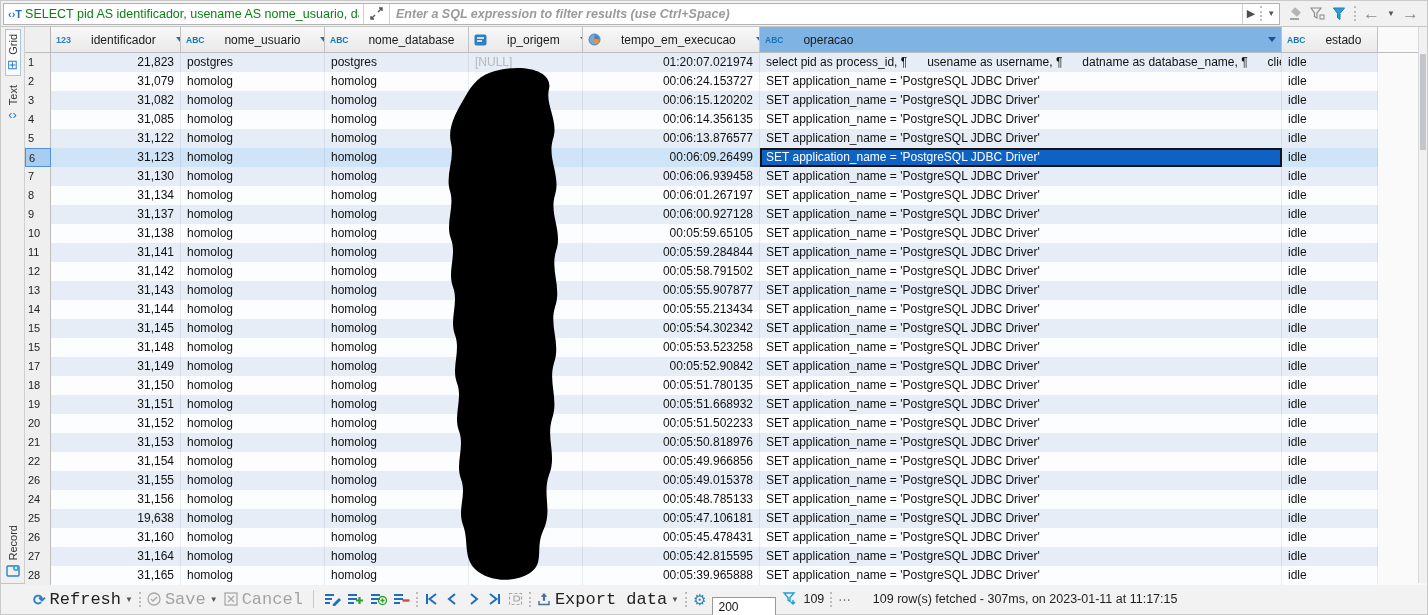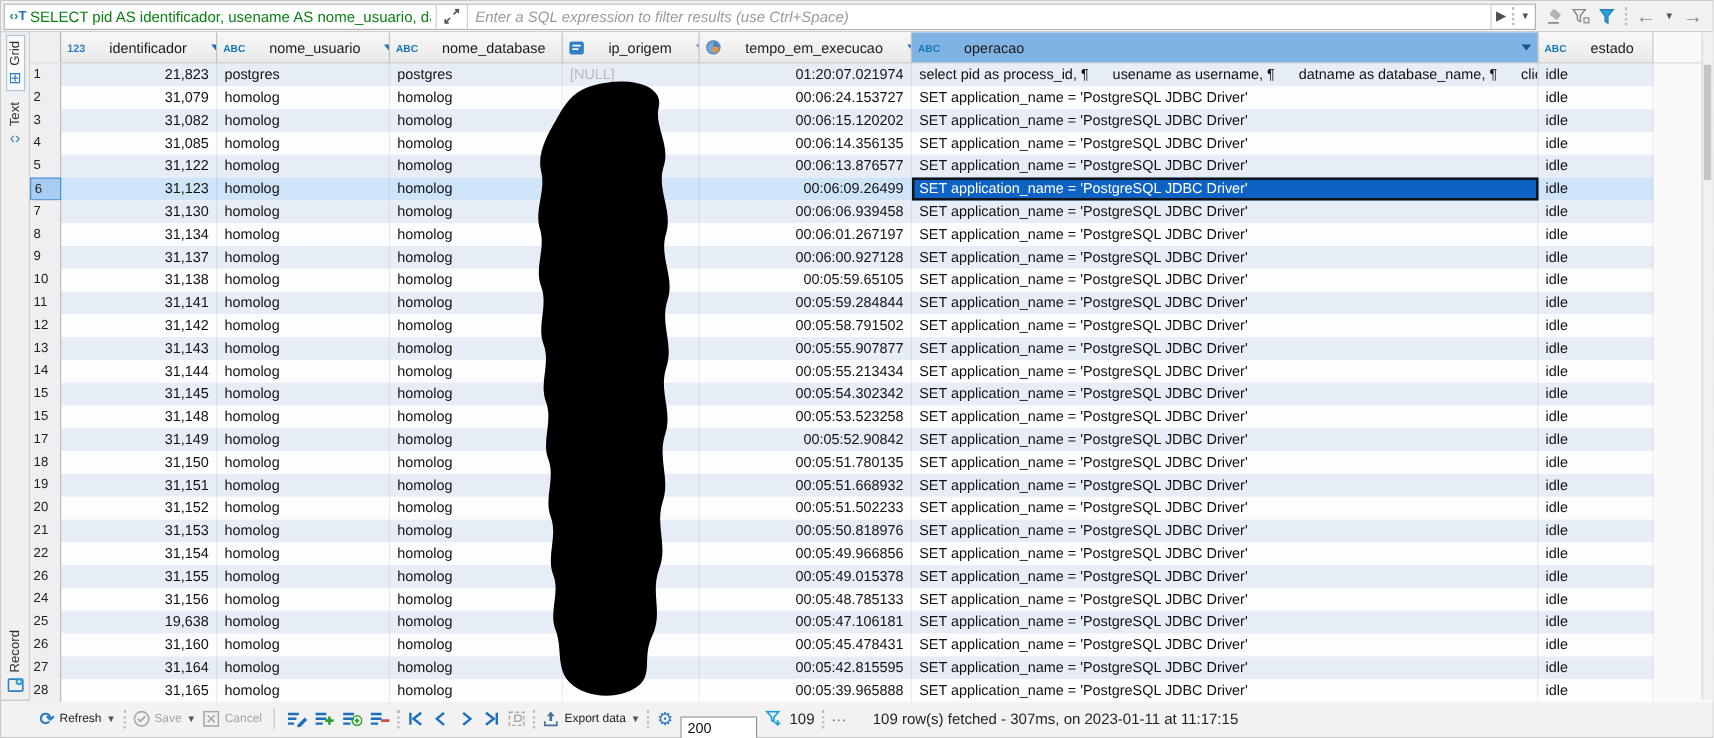--- a/index.html
+++ b/index.html
@@ -13,21 +13,21 @@
   .filterline { display:flex; align-items:center; background:#fff; border:1px solid #b3b3b3;
     height:22px; margin-left:2px; flex:1; max-width:1295px; }
   .qbox { display:flex; align-items:center; width:360px; height:100%; overflow:hidden;
     border-right:1px solid #cfcfcf; padding:0 4px; gap:3px; flex-shrink:0; }
   .sql-ico { font-size:11px; font-weight:bold; color:#1a8a9a; white-space:nowrap; }
   .sql-ico b { color:#2a6fb0; }
   .qtext { color:#0b8015; font-size:12.5px; white-space:nowrap; overflow:hidden; }
   .expandbox { width:26px; height:100%; display:flex; align-items:center; justify-content:center;
     border-right:1px solid #cfcfcf; flex-shrink:0; }
   .filter-input { flex:1; border:none; outline:none; height:100%; font-size:12.5px;
-    font-style:italic; color:#333; padding:0 6px; font-family:"Liberation Sans",sans-serif; }
+    font-style:italic; color:#333; padding:0 6px; font-family:"Liberation Sans",sans-serif;font-weight:bold; }
   .filter-input::placeholder { color:#9a9a9a; font-style:italic; }
   .applybox { display:flex; align-items:center; height:100%; border-left:1px solid #cfcfcf;
     padding:0 4px; gap:5px; flex-shrink:0; }
   .play { color:#4d4d4d; font-size:11px; }
   .ddsm { color:#555; font-size:8px; }
   .tb-icons { display:flex; align-items:center; gap:7px; padding:0 8px; }
   .vdot { border-left:2px dotted #bdbdbd; height:15px; }
   .arr { color:#8b8b8b; font-size:17px; font-weight:bold; line-height:1; }
 
   
@@ -73,21 +73,21 @@
   .redaction { position:absolute; left:0; top:0; pointer-events:none; }
   .vscroll { position:absolute; right:0; top:0; bottom:0; width:9px; background:#f1f1f1;
     border-left:1px solid #d9d9d9; }
   .vthumb { position:absolute; top:27px; left:1px; right:1px; height:96px; background:#c2c6ca; }
 
   
   .statusbar { height:31px; background:#f2f2f2; border-top:1px solid #c3c3c3;
     display:flex; align-items:center; padding-left:32px; gap:6px; flex-shrink:0;
     font-size:12.5px; color:#222; }
   .tbtn { display:flex; align-items:center; gap:4px; }
-  .tbtn .lbl { font-size:10px; }
+  .tbtn .lbl { font-size:17px;font-family:Liberation Mono, monospace; }
   .disabled { color:#a3a3a3; }
   .disabled svg * { stroke:#a8a8a8 !important; fill-opacity:0.6; }
   .vsolid { border-left:1px solid #c8c8c8; height:18px; margin:0 4px; }
   .refresh-g { color:#2f7fc1; font-size:15px; font-weight:bold; line-height:1; }
   .gear { color:#2f7fc1; font-size:15px; line-height:1; }
   .fetch-input { width:64px; height:20px; border:1px solid #999; font-size:12px;
     padding:0 5px; font-family:"Liberation Sans",sans-serif; color:#111;margin-top:15px; }
   .dots3 { color:#777; letter-spacing:2px; }
   .status-text { margin-left:14px; color:#1f1f1f; }
   svg { display:block; }

